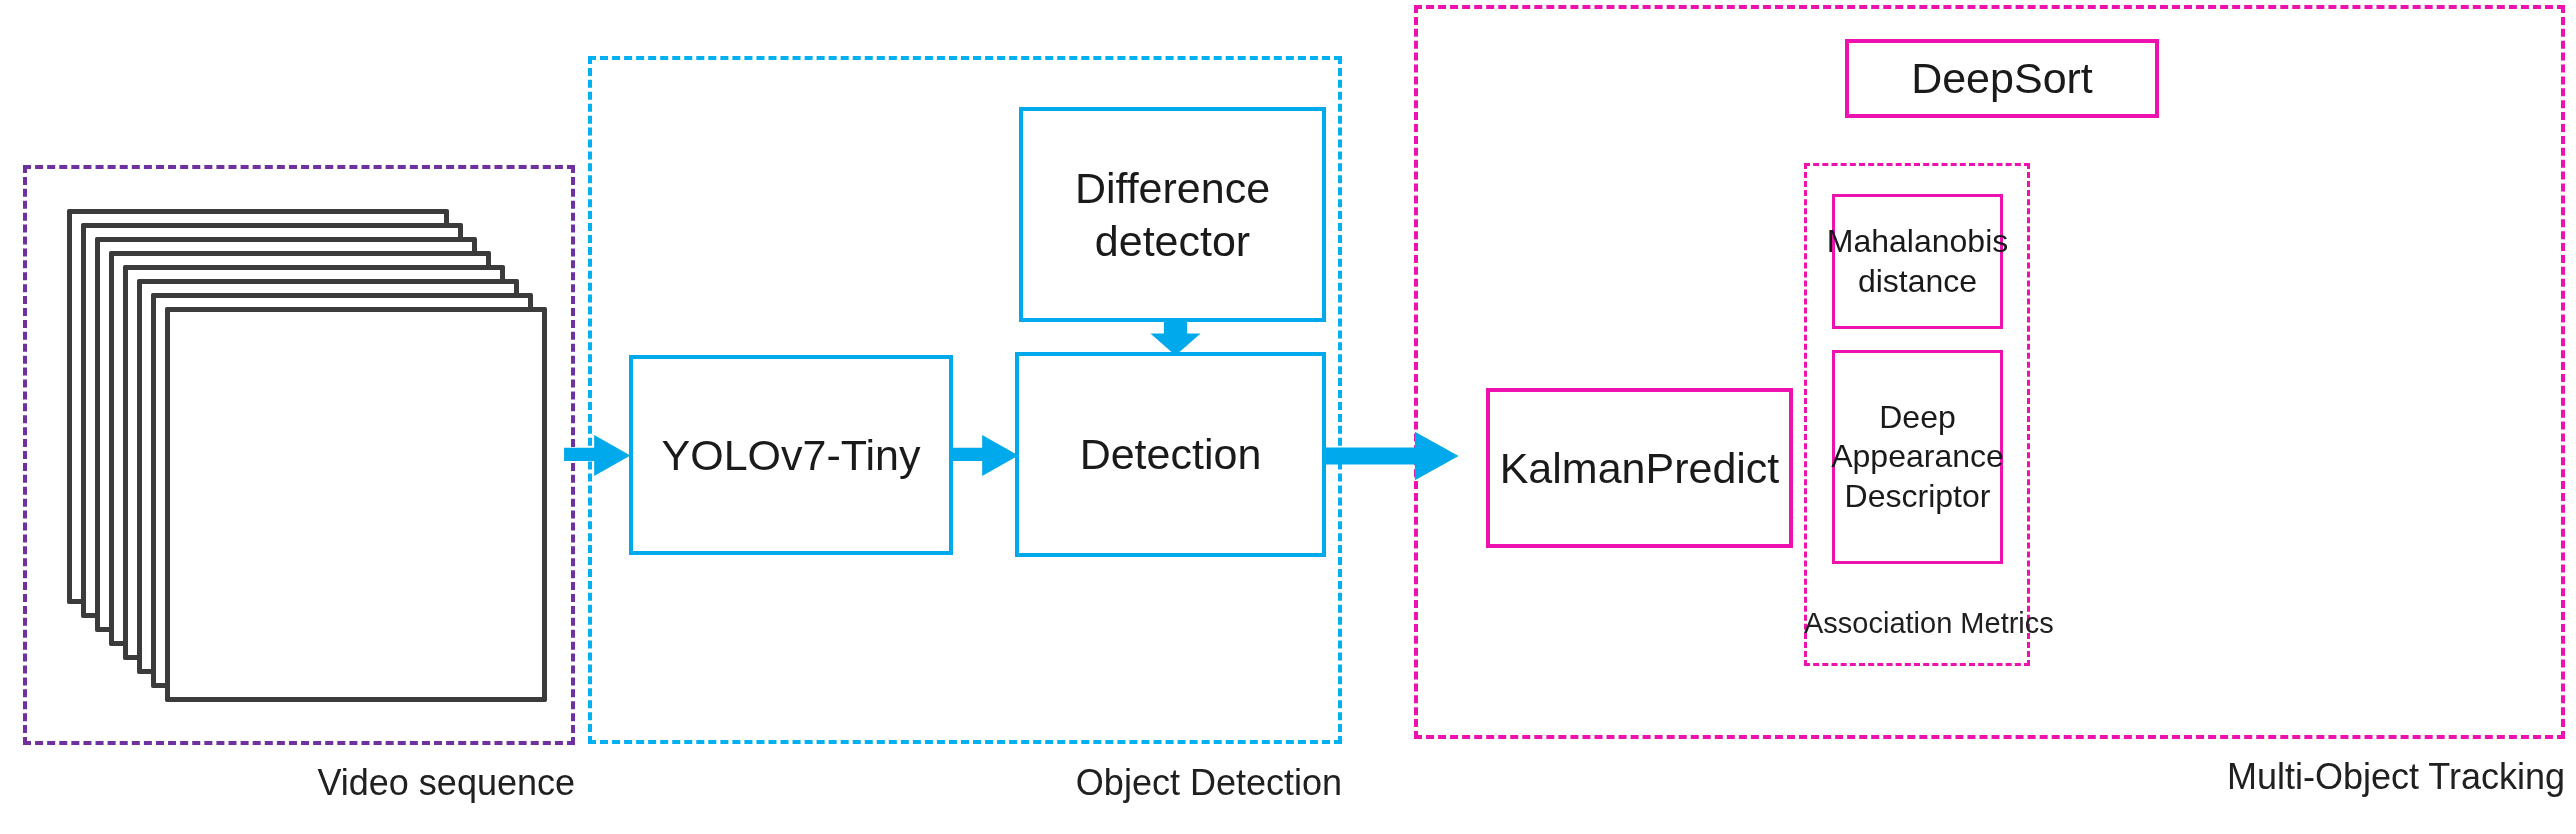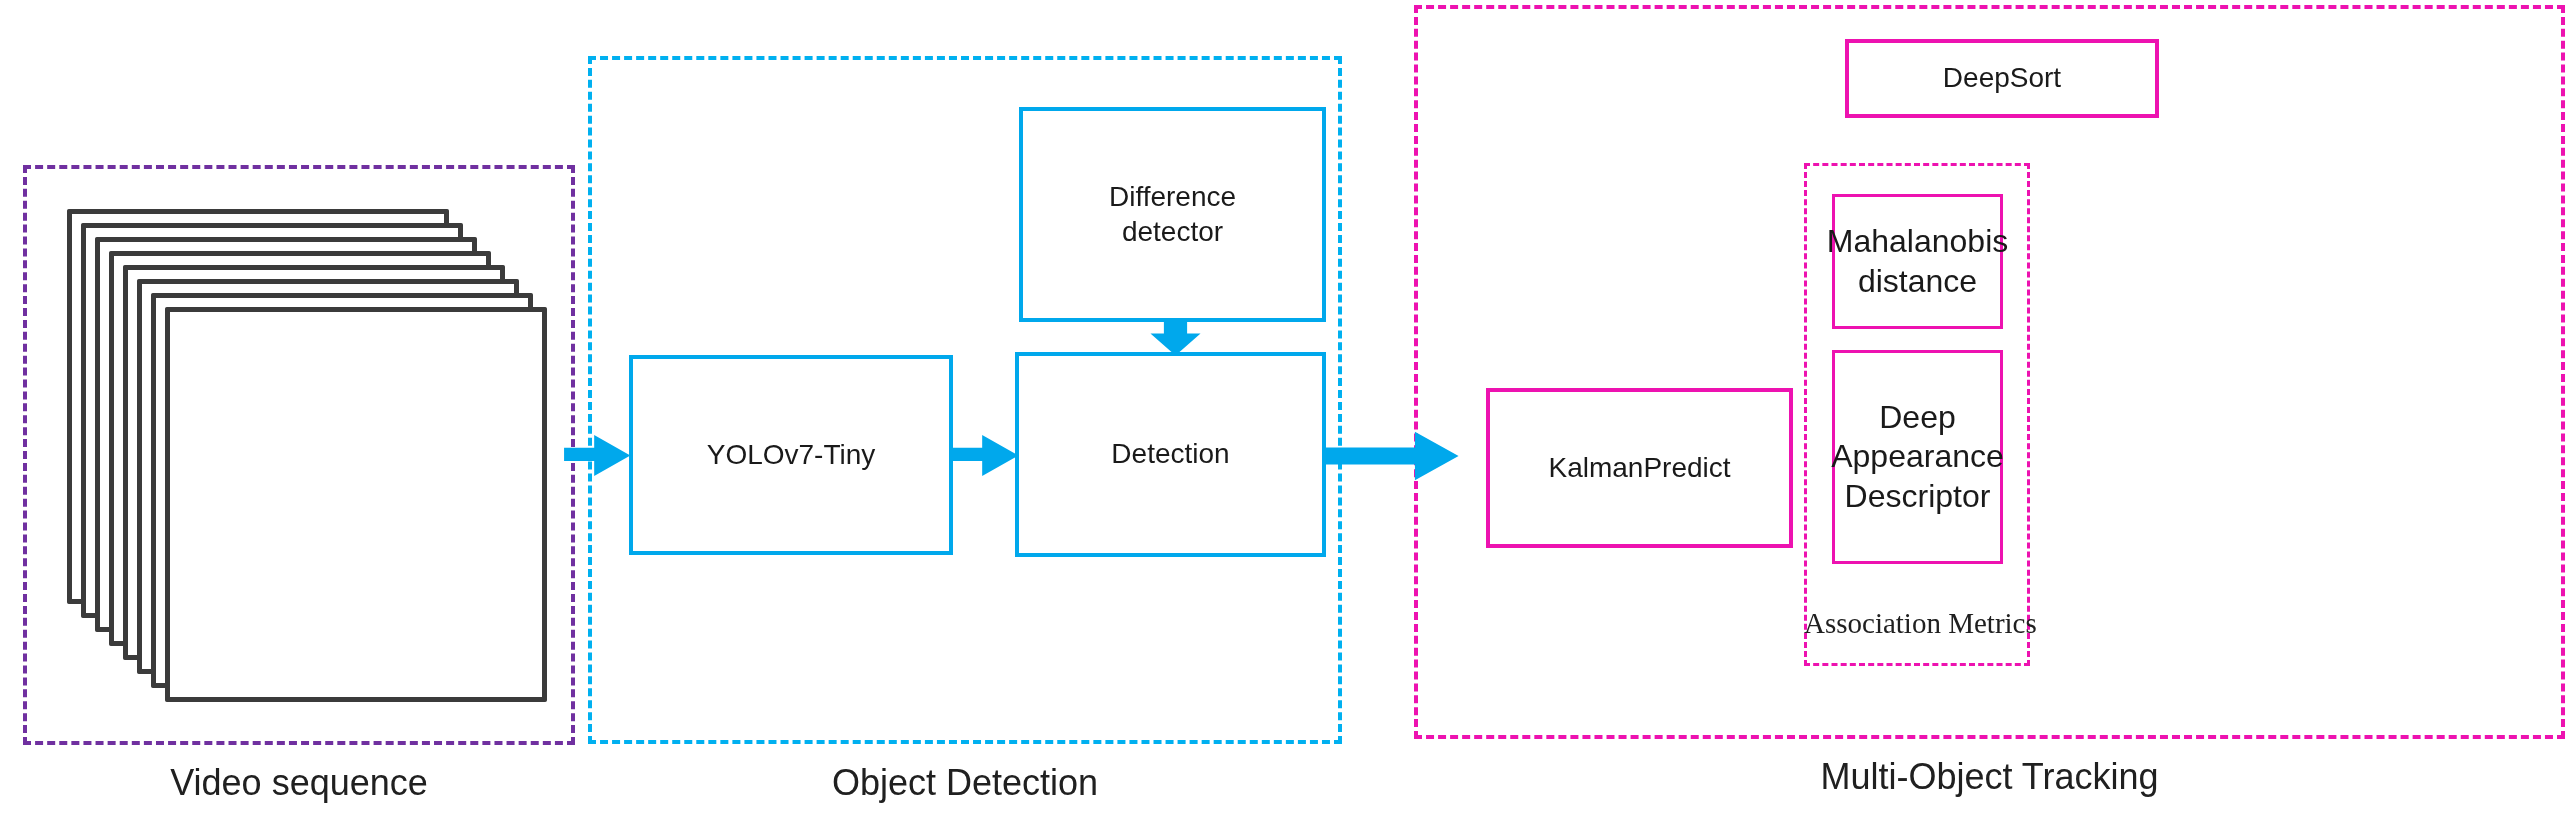--- a/index.html
+++ b/index.html
@@ -25,54 +25,54 @@
     background: transparent;
   }
   .group-video   { border: 4.2px dashed #7030A0; }
   .group-detect  { border: 4.2px dashed #00B0F0; }
   .group-track   { border: 4.2px dashed #ED12B0; }
   .group-assoc   { border: 3.6px dashed #ED12B0; }
 
   
   .caption {
     position: absolute;
-    text-align: center;
+    text-align: right;
     color: #202020;
     font-size: 36px;
     line-height: 1.05;
     white-space: nowrap;
     font-family: "Liberation Sans", sans-serif;
   }
 
   
   .node {
     position: absolute;
     box-sizing: border-box;
     display: flex;
     align-items: center;
     justify-content: center;
     text-align: center;
     background: #ffffff;
     color: #1a1a1a;
-    font-size: 28px;
+    font-size: 43px;
     line-height: 1.22;
     font-family: "Liberation Sans", sans-serif;
   }
   .node-blue { border: 4.2px solid #00A8EC; }
   .node-pink { border: 4.2px solid #ED12B0; }
   .node-pink-thin { border: 3.6px solid #ED12B0; }
 
   
   .inner-caption {
     position: absolute;
     font-size: 29px;
     color: #202020;
     white-space: nowrap;
     text-align: right;
-    font-family: Liberation Serif, serif;
+    font-family: Liberation Sans, sans-serif;
   }
 
   
   .arrow-h {
     position: absolute;
     display: block;
   }
   .arrow-v {
     position: absolute;
     display: block;

